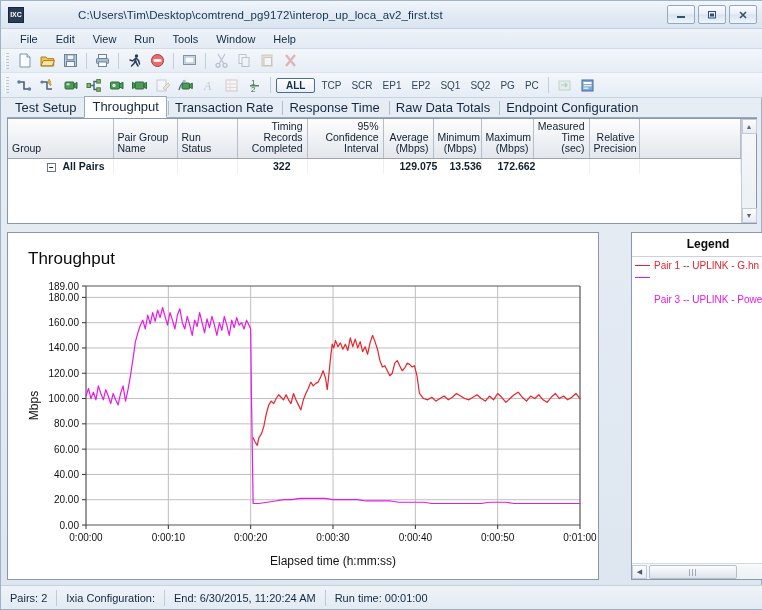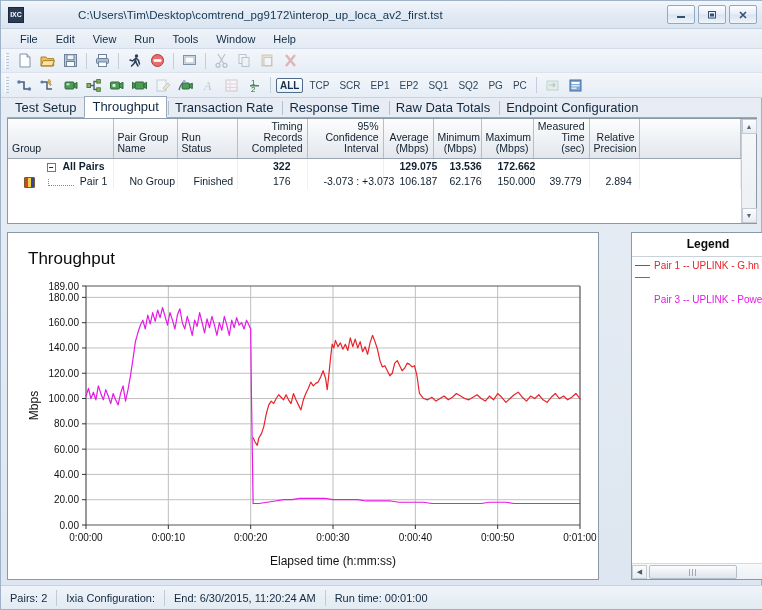--- a/index.html
+++ b/index.html
@@ -80,21 +80,21 @@
   }
   .tb-sep { width:1px;height:16px;background:#c2ced e;background:#c3cedc;margin:0 4px; }
   .tb-text {
     font-size:10px;color:#32455c;padding:1px 4px;margin:0 1px;
     white-space:nowrap;
   }
   .tb-text.boxed {
     border:1px solid #4e6b8c; border-radius:2px;
     background:linear-gradient(180deg,#fdfefe,#e9f0f8);
     font-weight:bold;color:#16304c;
-    padding:1px 3px;
+    padding:1px 9px;
   }
   .ghost { opacity:0.33; }
 
   
   .tabstrip {
     position:absolute; left:6px; top:97px; width:750px; height:20px;
     display:flex; align-items:flex-end;
     border-bottom:1px solid #9aaabb;
   }
   .tab {
@@ -520,37 +520,20 @@
             </td>
             <td></td>
             <td></td>
             <td class="ta-r">322</td>
             <td class="ta-r"></td>
             <td class="ta-r">129.075</td>
             <td class="ta-r">13.536</td>
             <td class="ta-r">172.662</td>
             <td class="ta-r"></td>
             <td class="ta-r"></td>
-            <td></td>
-          </tr>
-          <tr>
-            <td>
-              <span class="pairicon"></span>
-              <span class="treeline"></span>
-              <span>Pair 1</span>
-            </td>
-            <td>No Group</td>
-            <td>Finished</td>
-            <td class="ta-r">176</td>
-            <td class="ta-r">-3.073 : +3.073</td>
-            <td class="ta-r">106.187</td>
-            <td class="ta-r">62.176</td>
-            <td class="ta-r">150.000</td>
-            <td class="ta-r">39.779</td>
-            <td class="ta-r">2.894</td>
             <td></td>
           </tr>
         </tbody>
       </table>
     </div>
     <div class="grid-scroll">
       <div class="sb-arrow">▲</div>
       <div class="sb-arrow">▼</div>
     </div>
   </div>

